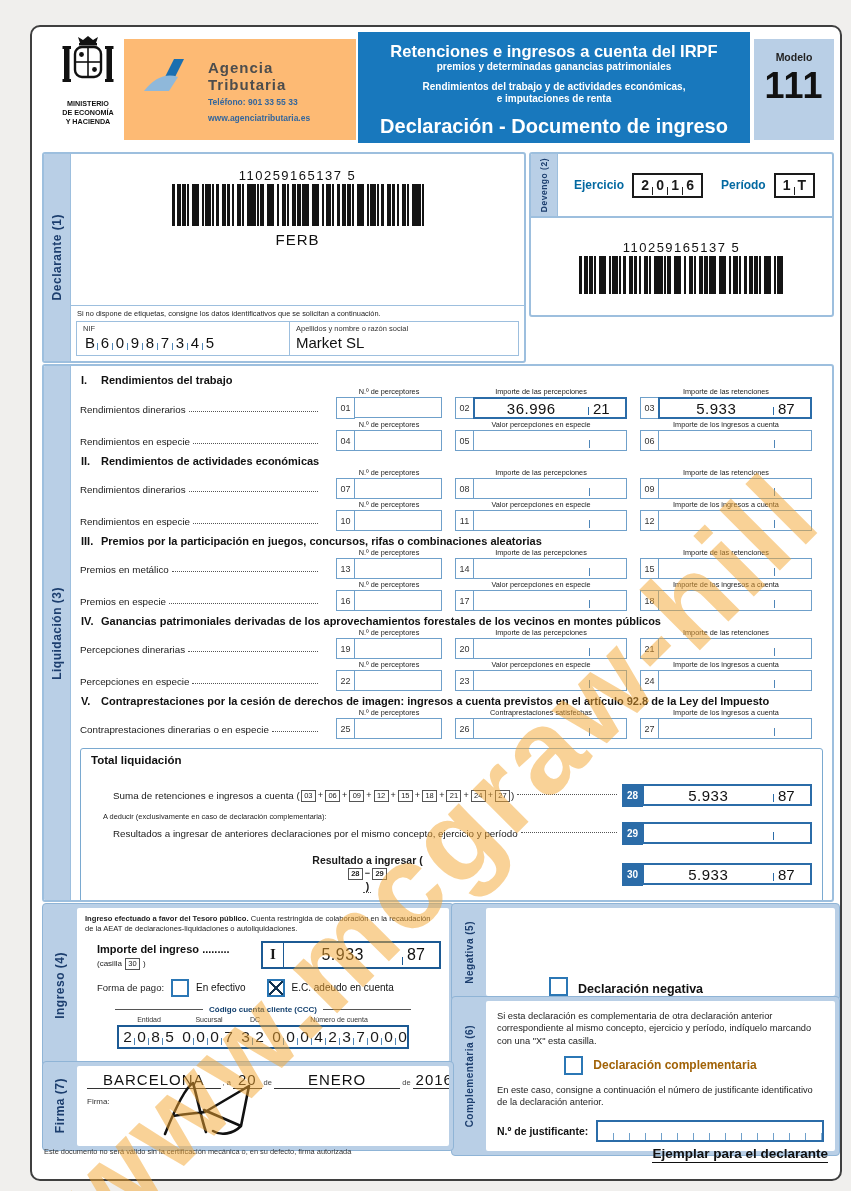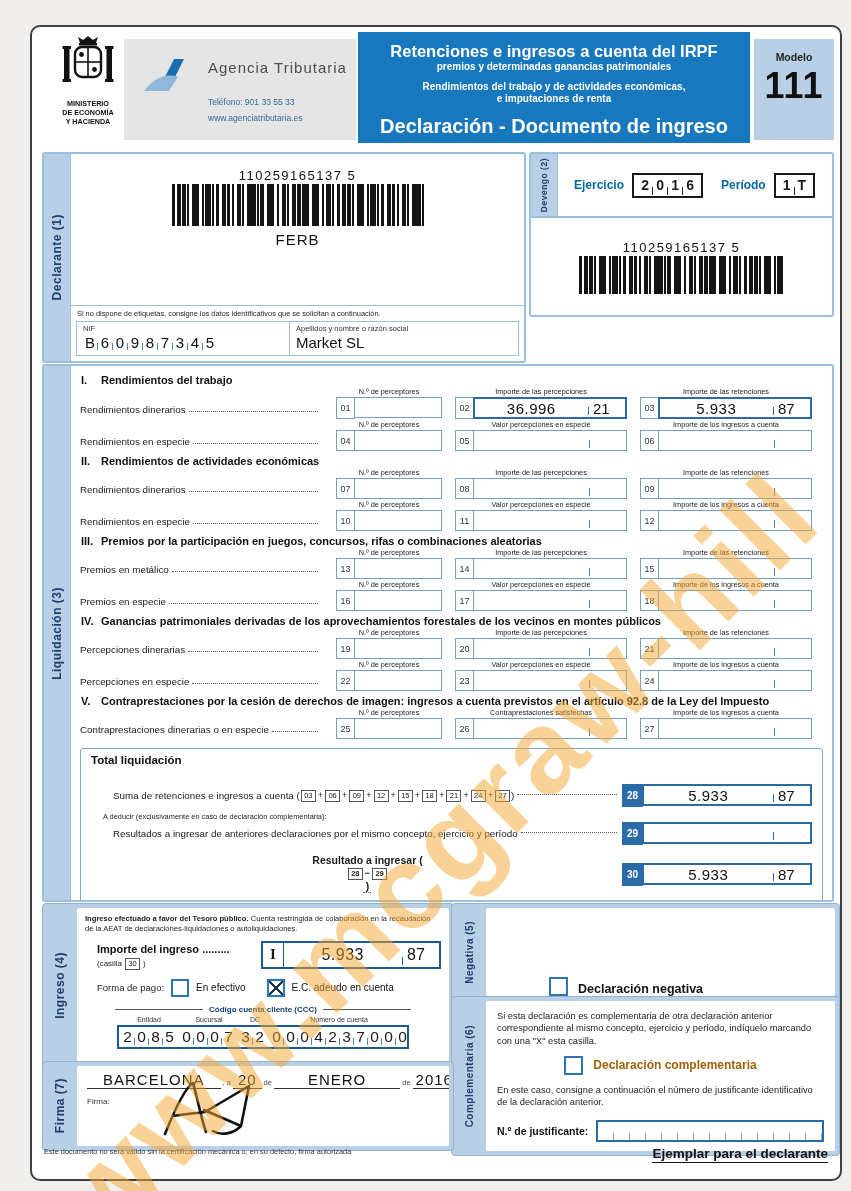--- a/index.html
+++ b/index.html
@@ -7,21 +7,21 @@
     width:851px;height:1191px;position:relative;overflow:hidden;
     background:#f0efed;font-family:"Liberation Sans",sans-serif;color:#1a1a1a;
   }
   .form{
     position:absolute;left:30px;top:25px;width:808px;height:1152px;
     border:2px solid #3f3f3f;border-radius:10px;background:#fff;
   }
   
   .crest-block{position:absolute;left:18px;top:8px;width:76px;text-align:center;}
   .ministry{font-size:7.2px;font-weight:bold;line-height:1.25;color:#111;margin-top:2px;}
-  .agency-box{position:absolute;left:92px;top:12px;width:232px;height:101px;background:#e5e5e5;}
+  .agency-box{position:absolute;left:92px;top:12px;width:232px;height:101px;background:#fdba74;font-weight:bold;}
   .agency-logo{position:absolute;left:14px;top:16px;}
   .agency-name{position:absolute;left:84px;top:20px;font-size:15px;color:#4d4d4d;letter-spacing:1px;}
   .agency-phone{position:absolute;left:84px;top:58px;font-size:8.5px;color:#35679c;}
   .agency-web{position:absolute;left:84px;top:74px;font-size:8.5px;color:#35679c;}
   .title-box{position:absolute;left:326px;top:5px;width:392px;height:111px;background:#1878bd;color:#fff;text-align:center;}
   .title-main{font-size:16.5px;font-weight:bold;margin-top:10px;}
   .title-sub{font-size:10px;font-weight:bold;line-height:1.25;}
   .title-sub1{margin-top:7px;}
   .title-doc{font-size:20px;font-weight:bold;margin-top:9px;}
   .model-box{position:absolute;left:722px;top:12px;width:80px;height:101px;background:#b9cfe6;text-align:center;}

